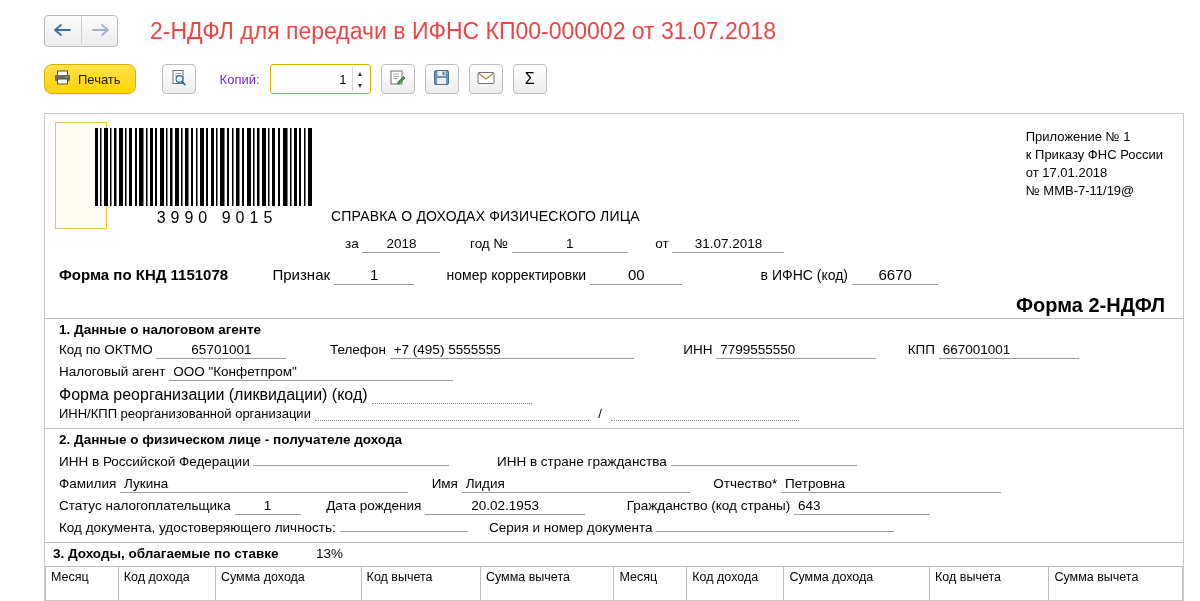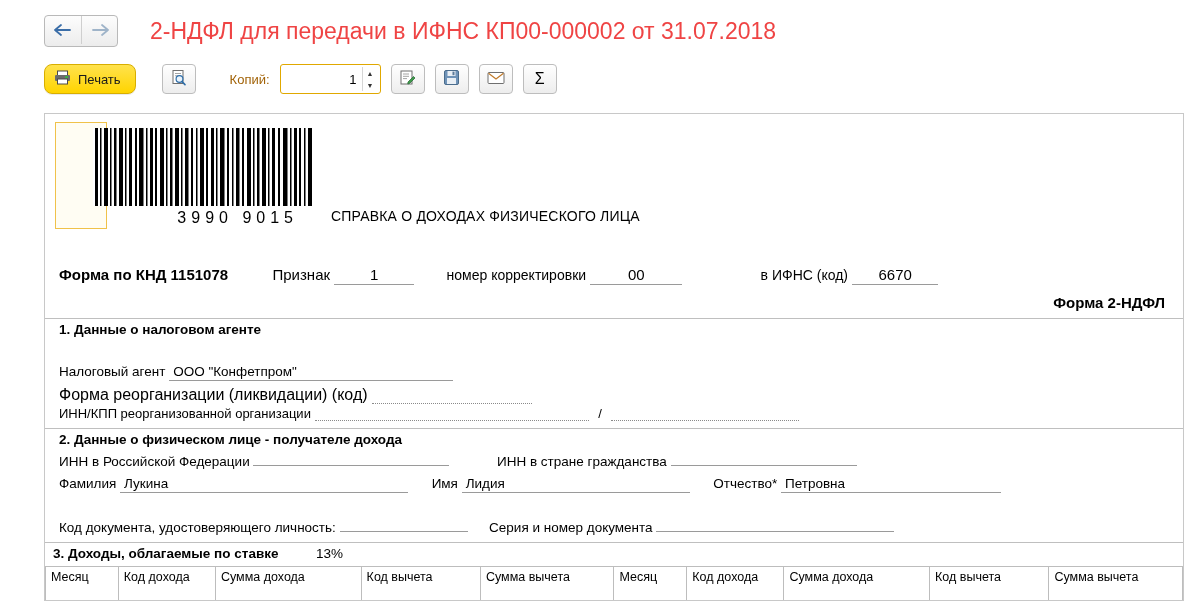--- a/index.html
+++ b/index.html
@@ -78,21 +78,21 @@
     width: 34px;
     height: 30px;
     border: 1px solid #bdbdbd;
     border-radius: 4px;
     background: linear-gradient(#ffffff, #ededed);
     display: flex;
     align-items: center;
     justify-content: center;
     cursor: pointer;
   }
-  .copies-label { margin-left: 24px; color: #a16207; }
+  .copies-label { margin-left: 14px; color: #6d28d9; }
   .copies-wrap {
     display: flex;
     align-items: center;
     border: 1px solid #e0a800;
     border-radius: 3px;
     background: #fff;
     height: 28px;
     padding: 0 2px 0 0;
   }
   .copies-input {
@@ -150,24 +150,24 @@
   }
   .barcode {
     position: absolute;
     left: 48px;
     top: 14px;
     height: 78px;
     width: 222px;
   }
   .barcode-num {
     position: absolute;
-    left: 33px;
+    left: 62px;
     top: 95px;
     width: 220px;
-    text-align: right;
+    text-align: center;
     letter-spacing: 5px;
     font-size: 16px;
   }
   .appendix {
     position: absolute;
     right: 20px;
     top: 14px;
     text-align: left;
     font-size: 13px;
     line-height: 18px;
@@ -365,43 +365,72 @@
         <rect x="190" y="0" width="4.5" height="78"></rect>
       <rect x="197" y="0" width="1.5" height="78"></rect>
         <rect x="201" y="0" width="3" height="78"></rect>
       <rect x="206" y="0" width="2" height="78"></rect>
         <rect x="211" y="0" width="1.5" height="78"></rect>
       <rect x="215" y="0" width="4" height="78"></rect>
     </g>
   </svg>
   <div class="barcode-num">3990 9015</div>
 
+  <div class="appendix">
+    <div>Приложение № 1</div>
+    <div>к Приказу ФНС России</div>
+    <div>от 17.01.2018</div>
+    <div>№ ММВ-7-11/19@</div>
+  </div>
 
   <div class="main-title">СПРАВКА О ДОХОДАХ ФИЗИЧЕСКОГО ЛИЦА</div>
 
+  <div class="row-line" style="left:300px; top:122px;">
+    <span>за</span>
+    <span class="u" style="width:78px;">2018</span>
+    <span style="display:inline-block;width:22px;"></span>
+    <span>год №</span>
+    <span class="u" style="width:116px;">1</span>
+    <span style="display:inline-block;width:20px;"></span>
+    <span>от</span>
+    <span class="u" style="width:112px;">31.07.2018</span>
+  </div>
 
   <div class="row-line" style="left:14px; top:152px; font-size:15px;">
     <span style="font-weight:bold;">Форма по КНД 1151078</span>
     <span style="display:inline-block;width:36px;"></span>
     <span>Признак</span>
     <span class="u" style="width:80px;">1</span>
     <span style="display:inline-block;width:24px;"></span>
     <span style="font-size:14px;">номер корректировки</span>
     <span class="u" style="width:92px;">00</span>
     <span style="display:inline-block;width:70px;"></span>
     <span style="font-size:14px;">в ИФНС (код)</span>
     <span class="u" style="width:86px;">6670</span>
   </div>
 
-  <div class="row-line" style="right:18px; top:180px; font-weight:bold; font-size:15px;">Форма 2-НДФЛ</div>
+  <div class="row-line" style="right:18px; top:180px; font-weight:bold; font-size:20px;">Форма 2-НДФЛ</div>
 
   <div class="hr" style="top:204px;"></div>
 
   <div class="row-line sec-title" style="left:14px; top:208px;">1. Данные о налоговом агенте</div>
 
+  <div class="row-line" style="left:14px; top:228px;">
+    <span>Код по ОКТМО</span>
+    <span class="u" style="width:130px;">65701001</span>
+    <span style="display:inline-block;width:36px;"></span>
+    <span>Телефон</span>
+    <span class="u left" style="width:244px;">+7 (495) 5555555</span>
+    <span style="display:inline-block;width:42px;"></span>
+    <span>ИНН</span>
+    <span class="u left" style="width:160px;">7799555550</span>
+    <span style="display:inline-block;width:24px;"></span>
+    <span>КПП</span>
+    <span class="u left" style="width:140px;">667001001</span>
+  </div>
 
   <div class="row-line" style="left:14px; top:250px;">
     <span>Налоговый агент</span>
     <span class="u left" style="width:284px;">ООО "Конфетпром"</span>
   </div>
 
   <div class="row-line" style="left:14px; top:272px; font-size:16px;">
     <span>Форма реорганизации (ликвидации)  (код)</span>
     <span class="dotted" style="width:160px;"></span>
   </div>
@@ -429,20 +458,30 @@
   </div>
 
   <div class="row-line" style="left:14px; top:340px;">
     <span>ИНН в Российской Федерации</span>
     <span class="u" style="width:196px;"></span>
     <span style="display:inline-block;width:40px;"></span>
     <span>ИНН в стране гражданства</span>
     <span class="u" style="width:186px;"></span>
   </div>
 
+  <div class="row-line" style="left:14px; top:384px;">
+    <span>Статус налогоплательщика</span>
+    <span class="u" style="width:66px;">1</span>
+    <span style="display:inline-block;width:18px;"></span>
+    <span>Дата рождения</span>
+    <span class="u" style="width:160px;">20.02.1953</span>
+    <span style="display:inline-block;width:34px;"></span>
+    <span>Гражданство (код страны)</span>
+    <span class="u left" style="width:136px;">643</span>
+  </div>
 
   <div class="row-line" style="left:14px; top:406px;">
     <span>Код документа, удостоверяющего личность:</span>
     <span class="u" style="width:128px;"></span>
     <span style="display:inline-block;width:14px;"></span>
     <span>Серия и номер документа</span>
     <span class="u" style="width:238px;"></span>
   </div>
 
   <div class="hr" style="top:428px;"></div>

